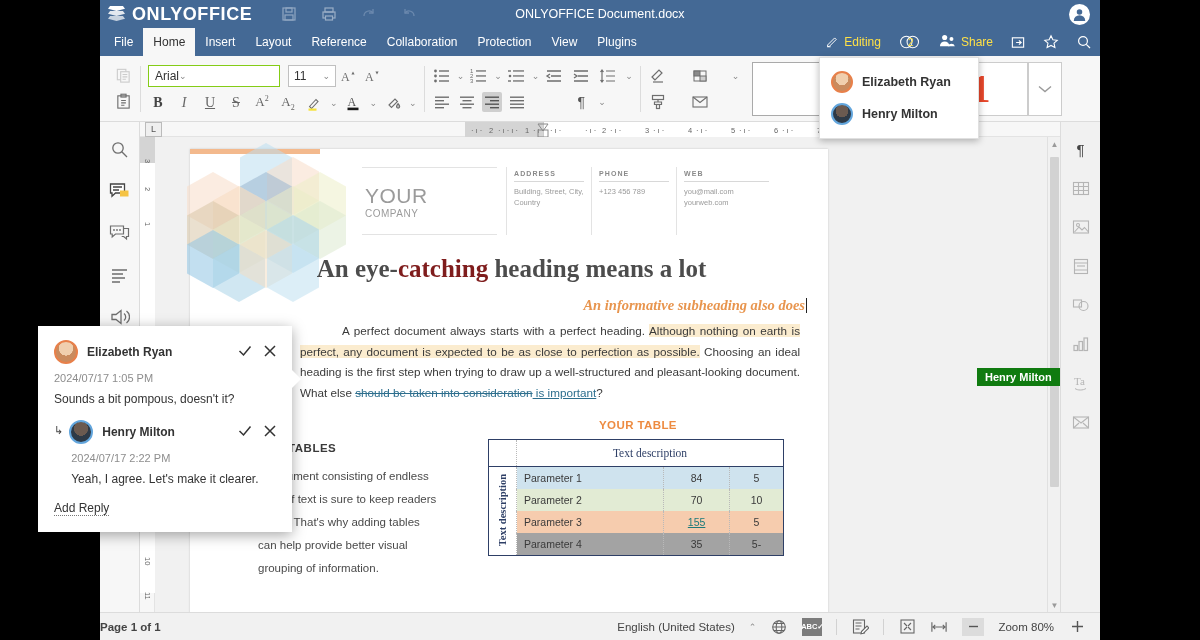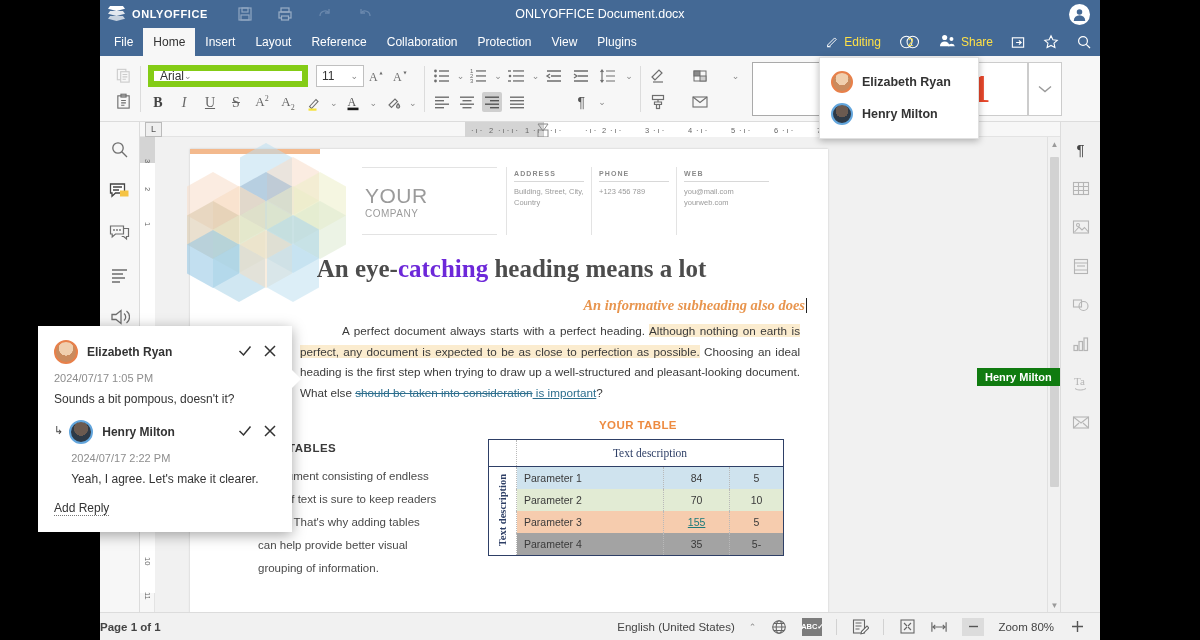--- a/index.html
+++ b/index.html
@@ -10,21 +10,21 @@
 
   
   .titlebar { height:28px; background:#446995; display:flex; align-items:center;
     position:relative; color:#fff; }
   .logo { display:flex; align-items:center; gap:7px; padding-left:8px; }
   .logo-mark { width:17px; height:16px; position:relative; }
   .logo-mark i { position:absolute; left:0; width:17px; height:5px; background:#fff;
      border-radius:1px; transform:skewX(0deg); clip-path:polygon(12% 0,88% 0,100% 55%,50% 100%,0 55%); }
   .logo-mark i:nth-child(1){ top:0; } .logo-mark i:nth-child(2){ top:5px; opacity:.85;}
   .logo-mark i:nth-child(3){ top:10px; opacity:.7;}
-  .logo-txt { font-size:11px; font-weight:bold; letter-spacing:.6px;text-align:center; }
+  .logo-txt { font-size:18px; font-weight:bold; letter-spacing:.6px;text-align:center; }
   .tb-icons { display:flex; align-items:center; gap:22px; margin-left:28px; }
   .tb-icons .ti { width:18px; height:18px; opacity:.55; display:flex; align-items:center;
      justify-content:center; }
   .doc-title { position:absolute; left:0; right:0; text-align:center; font-size:12.5px;
      pointer-events:none; }
   .avatar-top { position:absolute; right:10px; top:4px; width:21px; height:21px;
      border-radius:50%; background:#fff; display:flex; align-items:center; justify-content:center; }
 
   
   .menubar { height:28px; background:#446995; display:flex; align-items:stretch;
@@ -41,21 +41,21 @@
   .ribbon { height:66px; background:#f7f7f7; display:flex; align-items:center;
     border-bottom:1px solid #dcdcdc; position:relative; padding-left:6px; }
   .grp { display:flex; align-items:center; height:58px; padding:0 7px; }
   .sep { width:1px; height:46px; background:#dcdcdc; }
   .col2 { display:flex; flex-direction:column; justify-content:center; gap:6px; }
   .row { display:flex; align-items:center; gap:4px; }
   .ic { width:20px; height:20px; display:flex; align-items:center; justify-content:center;
     color:#757575; }
   .ic.dim { opacity:.45; }
   .ic.sel { background:#cfcfcf; border-radius:2px; }
-  .fname { width:160px; height:22px; border:6px solid #84cc16; background:#fff;
+  .fname { width:132px; height:22px; border:1px solid #84cc16; background:#fff;
     font-size:12px; display:flex; align-items:center; padding:0 6px; color:#333;
     }
   .fsize { width:48px; height:22px; border:1px solid #c0c0c0; background:#fff;
     font-size:12px; display:flex; align-items:center; padding:0 5px; color:#333;
     justify-content:space-between; margin-left:4px;}
   .caret { font-size:9px; color:#888; }
   .style-box { width:180px; height:54px; border:1px solid #aaa; background:#fff;
     display:flex; align-items:center; justify-content:center; font-size:14px; color:#333;
     margin-left:6px; }
   .style-box2 { width:96px; height:54px; border:1px solid #ccc; background:#fff;
@@ -122,21 +122,21 @@
   .cmp2 { font-size:10px; color:#9b9b9b; letter-spacing:.5px; }
   .infcell { position:absolute; top:18px; height:68px; border-left:1px solid #e3e3e3;
     padding-left:7px; }
   .infh { font-size:7px; color:#8a8a8a; letter-spacing:1.1px; font-weight:bold;
     border-bottom:1px solid #d8d8d8; padding-bottom:4px; padding-top:3px;
     margin-right:7px; }
   .infv { font-size:7.5px; color:#9b9b9b; line-height:1.45; padding-top:5px; }
 
   .h1 { position:absolute; left:24px; top:106px; width:595px; text-align:center;
     font-family:"Liberation Serif", serif; font-size:25px; color:#4c4c4c; font-weight:bold; }
-  .h1 b { color:#6d28d9; }
+  .h1 b { color:#7f1d1d; }
   .h2 { position:absolute; right:21px; top:148px; font-family:"Liberation Serif", serif;
     font-size:14.5px; font-style:italic; font-weight:bold; color:#e8954e; }
   .caret-i { display:inline-block; width:1px; height:15px; background:#222;
     vertical-align:-3px; margin-left:1px; }
 
   .globe { position:absolute; left:25px; top:176px; width:58px; height:52px; }
   .para { position:absolute; left:110px; top:172px; width:500px; font-size:11.7px;
     color:#3a3a3a; line-height:20.5px; text-align:justify; }
   .para .ind { display:inline-block; width:42px; }
   .hl { background:#fbeccf; }

